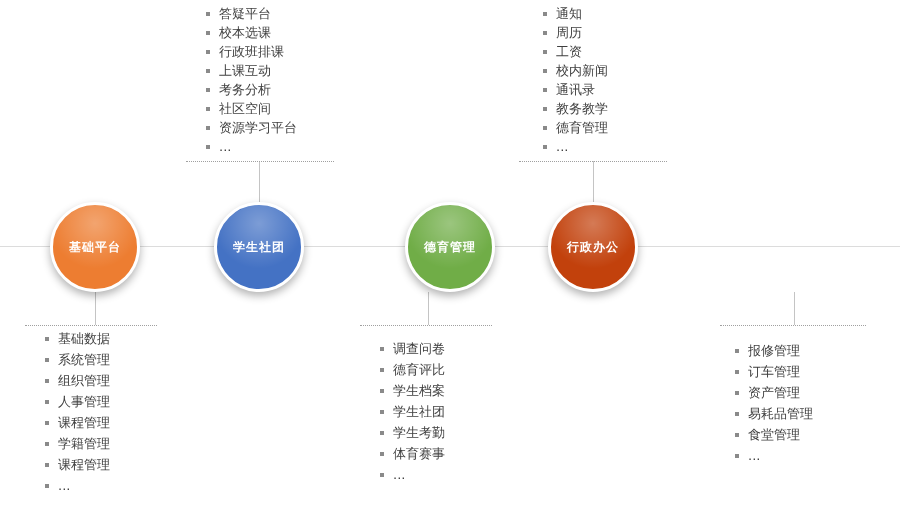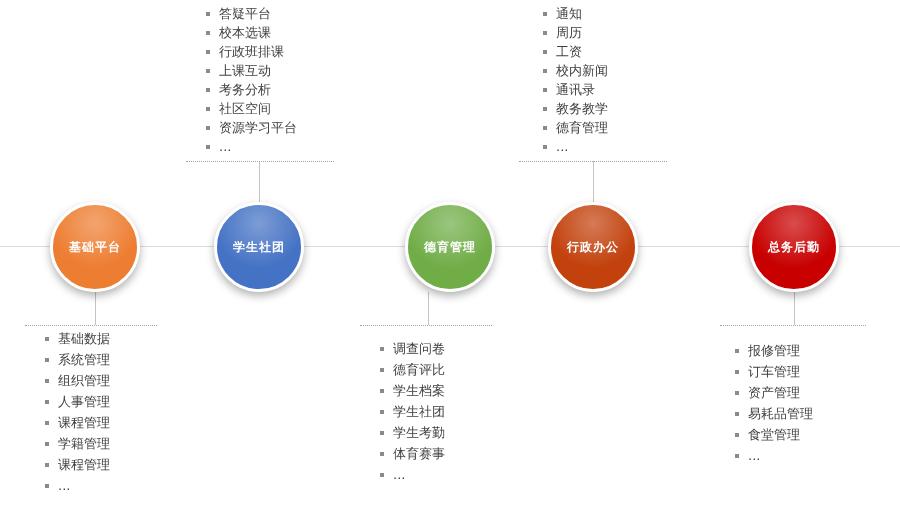--- a/index.html
+++ b/index.html
@@ -181,23 +181,20 @@
         <span>德育管理</span>
       </li>
     <li>
         <i class="bullet"></i>
         <span>...</span>
       </li>
   </ul>
 
   <div class="vline" style="left:794px;top:292px;height:33px;"></div>
   <div class="dotline" style="left:720px;top:325px;width:146px;"></div>
-  <div class="circle" style="left: 749px; background-color: rgb(200, 0, 0);">
-    <span>总务后勤</span>
-  </div>
   <ul class="feature-list bottom" style="left:735px;top:340px;">
     <li>
         <i class="bullet"></i>
         <span>报修管理</span>
       </li>
     <li>
         <i class="bullet"></i>
         <span>订车管理</span>
       </li>
     <li>

